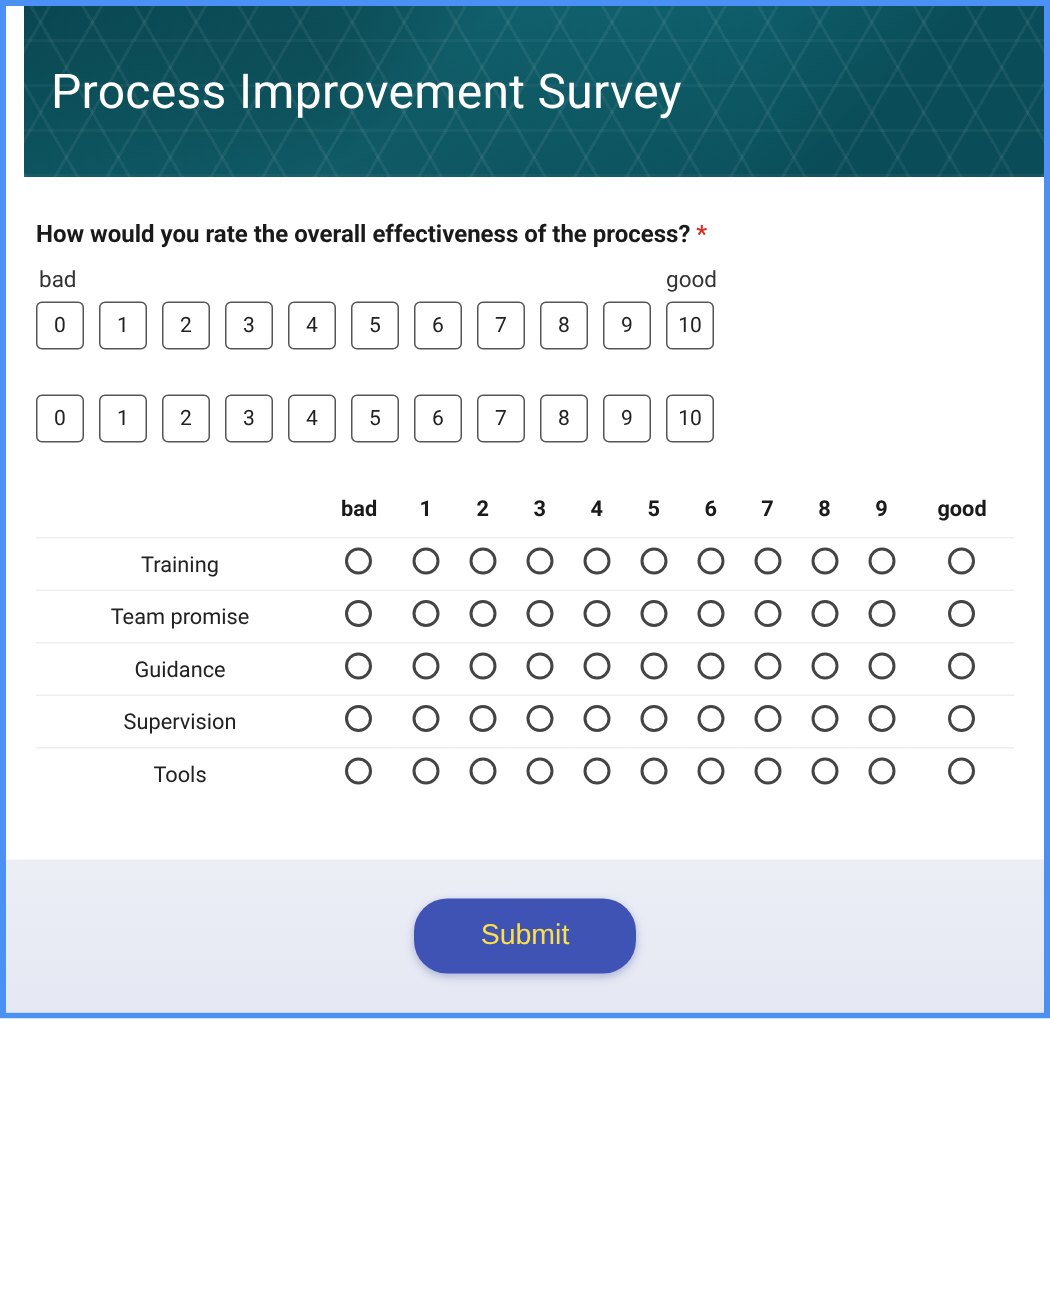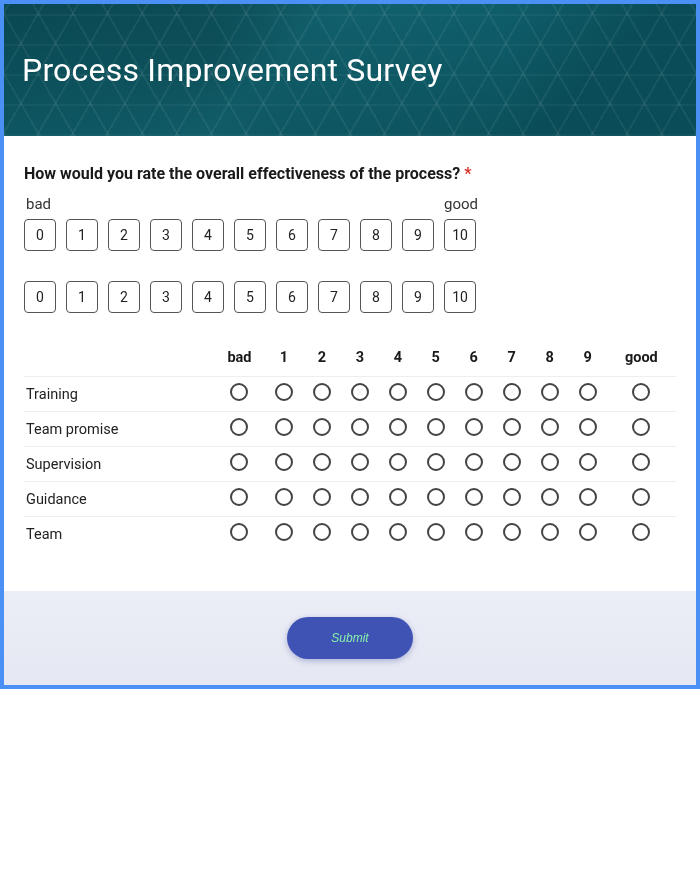--- a/index.html
+++ b/index.html
@@ -8,31 +8,32 @@
     font-family: -apple-system, BlinkMacSystemFont, "Segoe UI", Roboto, Helvetica, Arial, sans-serif;
     background: #fff;
     width: 700px;
   }
   .outer {
     width: 700px;
     border: 4px solid #4a90f5;
     background: #fff;
   }
   .header {
-    height: 132px;
+    height: 114px;
     background-color: #0c5c6a;
     background-image:
       repeating-linear-gradient(60deg, rgba(255,255,255,0.06) 0 2px, transparent 2px 30px),
       repeating-linear-gradient(-60deg, rgba(255,255,255,0.06) 0 2px, transparent 2px 30px),
       repeating-linear-gradient(0deg, rgba(255,255,255,0.04) 0 2px, transparent 2px 30px),
       radial-gradient(circle at 30% 30%, rgba(0,0,0,0.25), transparent 60%),
       linear-gradient(135deg, #0a4d58, #13707e 40%, #0a4d58 80%);
     display: flex;
     align-items: center;
     padding-left: 18px;
+    margin-left: 12px;
   }
   .header h1 {
     color: #fff;
     font-weight: 400;
     font-size: 32px;
     margin: 0;
     letter-spacing: 0.2px;
   }
   .content {
     padding: 28px 20px 10px 20px;
@@ -84,21 +85,21 @@
     padding: 6px 0 10px 0;
     font-size: 14.5px;
   }
   table.matrix th.rowlabel-h { text-align: left; width: 190px; }
   table.matrix td {
     text-align: center;
     padding: 6px 0;
     border-top: 1px solid #eee;
   }
   table.matrix td.rowlabel {
-    text-align: left;
+    text-align: center;
     color: #222;
     padding-left: 2px;
   }
   .radio-circle {
     width: 18px;
     height: 18px;
     border: 2px solid #444;
     border-radius: 50%;
     display: inline-block;
     cursor: pointer;
@@ -114,28 +115,27 @@
     margin-top: 10px;
   }
   .footer-bar {
     background: linear-gradient(#eceef6, #e5e8f2);
     padding: 26px 0;
     display: flex;
     justify-content: center;
   }
   .submit-btn {
     background: #3f53b5;
-    color: #86efac;
+    color: #fde047;
     border: none;
     border-radius: 22px;
     padding: 14px 44px;
-    font-size: 12px;
+    font-size: 19px;
     cursor: pointer;
     box-shadow: 0 2px 6px rgba(60,70,160,0.35);
-    font-style: italic;
   }
 </style>
 </head>
 <body>
 
 <div class="outer">
 
   <div class="header">
     <h1>Process Improvement Survey</h1>
   </div>
@@ -223,49 +223,49 @@
               <td><span class="radio-circle"></span></td>
               <td><span class="radio-circle"></span></td>
               <td><span class="radio-circle"></span></td>
               <td><span class="radio-circle"></span></td>
               <td><span class="radio-circle"></span></td>
               <td><span class="radio-circle"></span></td>
               <td><span class="radio-circle"></span></td>
               <td><span class="radio-circle"></span></td>
             </tr>
             <tr>
+              <td class="rowlabel">Guidance</td>
+              <td><span class="radio-circle"></span></td>
+              <td><span class="radio-circle"></span></td>
+              <td><span class="radio-circle"></span></td>
+              <td><span class="radio-circle"></span></td>
+              <td><span class="radio-circle"></span></td>
+              <td><span class="radio-circle"></span></td>
+              <td><span class="radio-circle"></span></td>
+              <td><span class="radio-circle"></span></td>
+              <td><span class="radio-circle"></span></td>
+              <td><span class="radio-circle"></span></td>
+              <td><span class="radio-circle"></span></td>
+            </tr>
+            <tr>
               <td class="rowlabel">Supervision</td>
               <td><span class="radio-circle"></span></td>
               <td><span class="radio-circle"></span></td>
               <td><span class="radio-circle"></span></td>
               <td><span class="radio-circle"></span></td>
               <td><span class="radio-circle"></span></td>
               <td><span class="radio-circle"></span></td>
               <td><span class="radio-circle"></span></td>
               <td><span class="radio-circle"></span></td>
               <td><span class="radio-circle"></span></td>
               <td><span class="radio-circle"></span></td>
               <td><span class="radio-circle"></span></td>
             </tr>
             <tr>
-              <td class="rowlabel">Guidance</td>
-              <td><span class="radio-circle"></span></td>
-              <td><span class="radio-circle"></span></td>
-              <td><span class="radio-circle"></span></td>
-              <td><span class="radio-circle"></span></td>
-              <td><span class="radio-circle"></span></td>
-              <td><span class="radio-circle"></span></td>
-              <td><span class="radio-circle"></span></td>
-              <td><span class="radio-circle"></span></td>
-              <td><span class="radio-circle"></span></td>
-              <td><span class="radio-circle"></span></td>
-              <td><span class="radio-circle"></span></td>
-            </tr>
-            <tr>
-              <td class="rowlabel">Team</td>
+              <td class="rowlabel">Tools</td>
               <td><span class="radio-circle"></span></td>
               <td><span class="radio-circle"></span></td>
               <td><span class="radio-circle"></span></td>
               <td><span class="radio-circle"></span></td>
               <td><span class="radio-circle"></span></td>
               <td><span class="radio-circle"></span></td>
               <td><span class="radio-circle"></span></td>
               <td><span class="radio-circle"></span></td>
               <td><span class="radio-circle"></span></td>
               <td><span class="radio-circle"></span></td>

